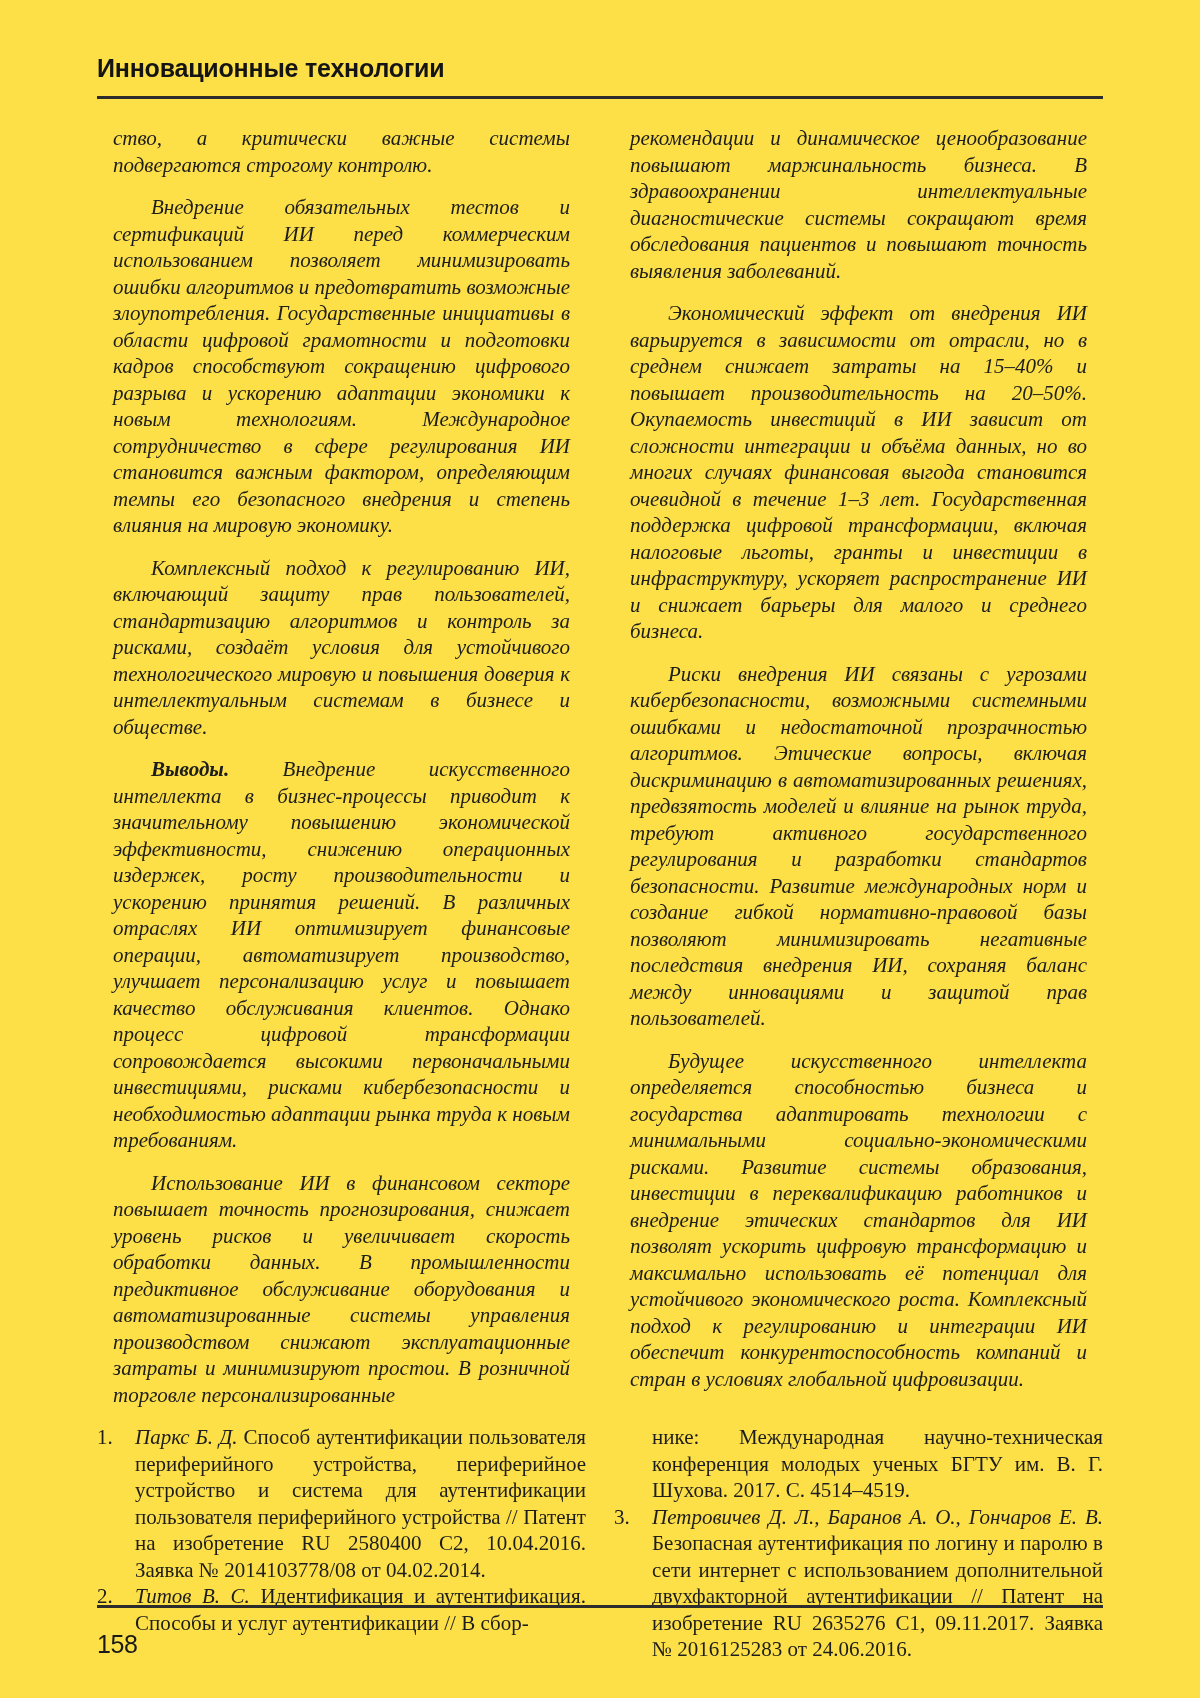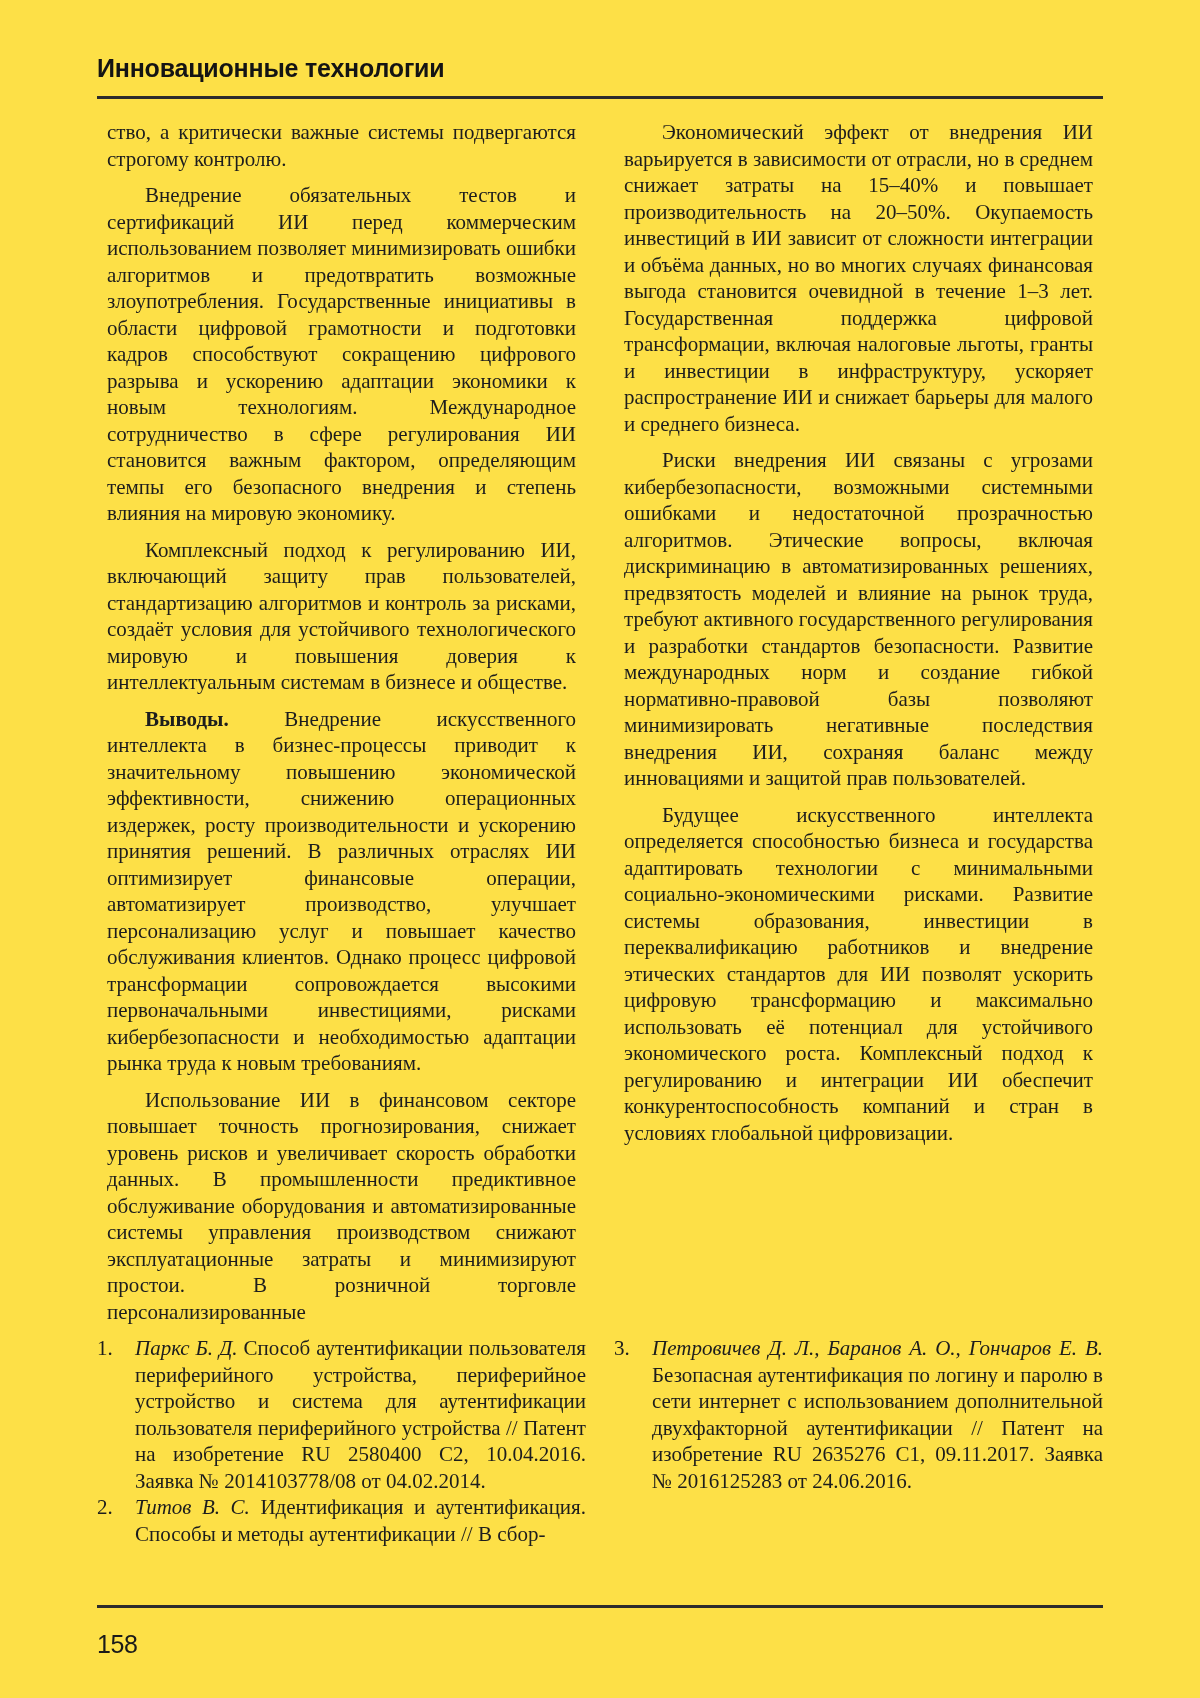--- a/index.html
+++ b/index.html
@@ -39,22 +39,23 @@
   .col {
     width: 489px;
     flex: 0 0 489px;
     font-size: 21px;
     line-height: 26.5px;
     text-align: justify;
     hyphens: auto;
     -webkit-hyphens: auto;
   }
   .col p {
-    margin: 10px;
+    margin: 16px;
     text-indent: 38px;
+    font-style: italic;
   }
   .col p.no-indent {
     text-indent: 0;
   }
   .refs-heading {
     text-align: center;
     font-weight: 700;
     font-size: 21.5px;
     margin: 26px 0 7px 0;
     color: #161616;
@@ -114,39 +115,44 @@
 
   <div class="article">
     <div class="col">
       <p class="no-indent"><b></b> <span>ство, а критически важные системы подвергаются строгому контролю.</span></p>
       <p><b></b> <span>Внедрение обязательных тестов и сертификаций ИИ перед коммерческим использованием позволяет минимизировать ошибки алгоритмов и предотвратить возможные злоупотребления. Государственные инициативы в области цифровой грамотности и подготовки кадров способствуют сокращению цифрового разрыва и ускорению адаптации экономики к новым технологиям. Международное сотрудничество в сфере регулирования ИИ становится важным фактором, определяющим темпы его безопасного внедрения и степень влияния на мировую экономику.</span></p>
       <p><b></b> <span>Комплексный подход к регулированию ИИ, включающий защиту прав пользователей, стандартизацию алгоритмов и контроль за рисками, создаёт условия для устойчивого технологического мировую и повышения доверия к интеллектуальным системам в бизнесе и обществе.</span></p>
       <p><b>Выводы.</b> <span>Внедрение искусственного интеллекта в бизнес-процессы приводит к значительному повышению экономической эффективности, снижению операционных издержек, росту производительности и ускорению принятия решений. В различных отраслях ИИ оптимизирует финансовые операции, автоматизирует производство, улучшает персонализацию услуг и повышает качество обслуживания клиентов. Однако процесс цифровой трансформации сопровождается высокими первоначальными инвестициями, рисками кибербезопасности и необходимостью адаптации рынка труда к новым требованиям.</span></p>
       <p><b></b> <span>Использование ИИ в финансовом секторе повышает точность прогнозирования, снижает уровень рисков и увеличивает скорость обработки данных. В промышленности предиктивное обслуживание оборудования и автоматизированные системы управления производством снижают эксплуатационные затраты и минимизируют простои. В розничной торговле персонализированные</span></p>
     </div>
     <div class="col">
+      <p class="no-indent"><b></b> <span>рекомендации и динамическое ценообразование повышают маржинальность бизнеса. В здравоохранении интеллектуальные диагностические системы сокращают время обследования пациентов и повышают точность выявления заболеваний.</span></p>
       <p><b></b> <span>Экономический эффект от внедрения ИИ варьируется в зависимости от отрасли, но в среднем снижает затраты на 15–40% и повышает производительность на 20–50%. Окупаемость инвестиций в ИИ зависит от сложности интеграции и объёма данных, но во многих случаях финансовая выгода становится очевидной в течение 1–3 лет. Государственная поддержка цифровой трансформации, включая налоговые льготы, гранты и инвестиции в инфраструктуру, ускоряет распространение ИИ и снижает барьеры для малого и среднего бизнеса.</span></p>
       <p><b></b> <span>Риски внедрения ИИ связаны с угрозами кибербезопасности, возможными системными ошибками и недостаточной прозрачностью алгоритмов. Этические вопросы, включая дискриминацию в автоматизированных решениях, предвзятость моделей и влияние на рынок труда, требуют активного государственного регулирования и разработки стандартов безопасности. Развитие международных норм и создание гибкой нормативно-правовой базы позволяют минимизировать негативные последствия внедрения ИИ, сохраняя баланс между инновациями и защитой прав пользователей.</span></p>
       <p><b></b> <span>Будущее искусственного интеллекта определяется способностью бизнеса и государства адаптировать технологии с минимальными социально-экономическими рисками. Развитие системы образования, инвестиции в переквалификацию работников и внедрение этических стандартов для ИИ позволят ускорить цифровую трансформацию и максимально использовать её потенциал для устойчивого экономического роста. Комплексный подход к регулированию и интеграции ИИ обеспечит конкурентоспособность компаний и стран в условиях глобальной цифровизации.</span></p>
     </div>
   </div>
 
 
   <div class="refs">
     <div class="refs-col">
       <div class="ref">
         <span class="ref-num">1.</span>
         <div class="ref-body"><i class="ref-authors">Паркс Б. Д.</i> <span>Способ аутентификации пользователя периферийного устройства, периферийное устройство и система для аутентификации пользователя периферийного устройства // Патент на изобретение RU 2580400 C2, 10.04.2016. Заявка № 2014103778/08 от 04.02.2014.</span></div>
       </div>
       <div class="ref">
         <span class="ref-num">2.</span>
-        <div class="ref-body"><i class="ref-authors">Титов В. С.</i> <span>Идентификация и аутентификация. Способы и методы аутентификации // В сбор-</span></div>
+        <div class="ref-body"><i class="ref-authors">Титов В. С.</i> <span>Идентификация и аутентификация. Способы и услуг аутентификации // В сбор-</span></div>
       </div>
     </div>
     <div class="refs-col">
+      <div class="ref">
+        <span class="ref-num"></span>
+        <div class="ref-body"><i class="ref-authors"></i> <span>нике: Международная научно-техническая конференция молодых ученых БГТУ им. В. Г. Шухова. 2017. С. 4514–4519.</span></div>
+      </div>
       <div class="ref">
         <span class="ref-num">3.</span>
         <div class="ref-body"><i class="ref-authors">Петровичев Д. Л., Баранов А. О., Гончаров Е. В.</i> <span>Безопасная аутентификация по логину и паролю в сети интернет с использованием дополнительной двухфакторной аутентификации // Патент на изобретение RU 2635276 C1, 09.11.2017. Заявка № 2016125283 от 24.06.2016.</span></div>
       </div>
     </div>
   </div>
 
   <div class="footer">
     <div class="rule"></div>
     <div class="footer-row">

